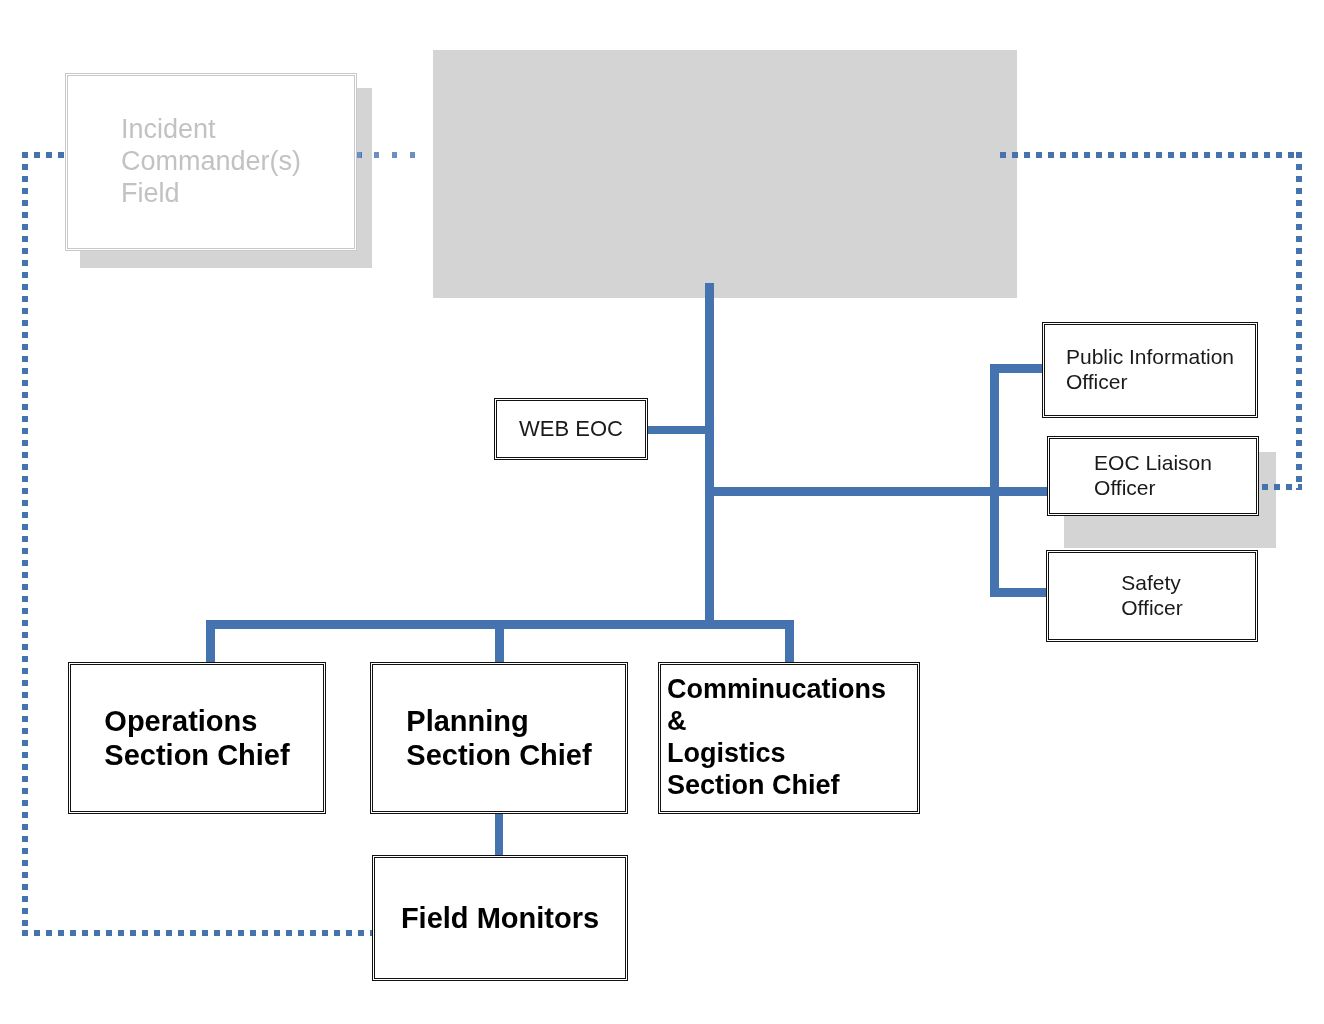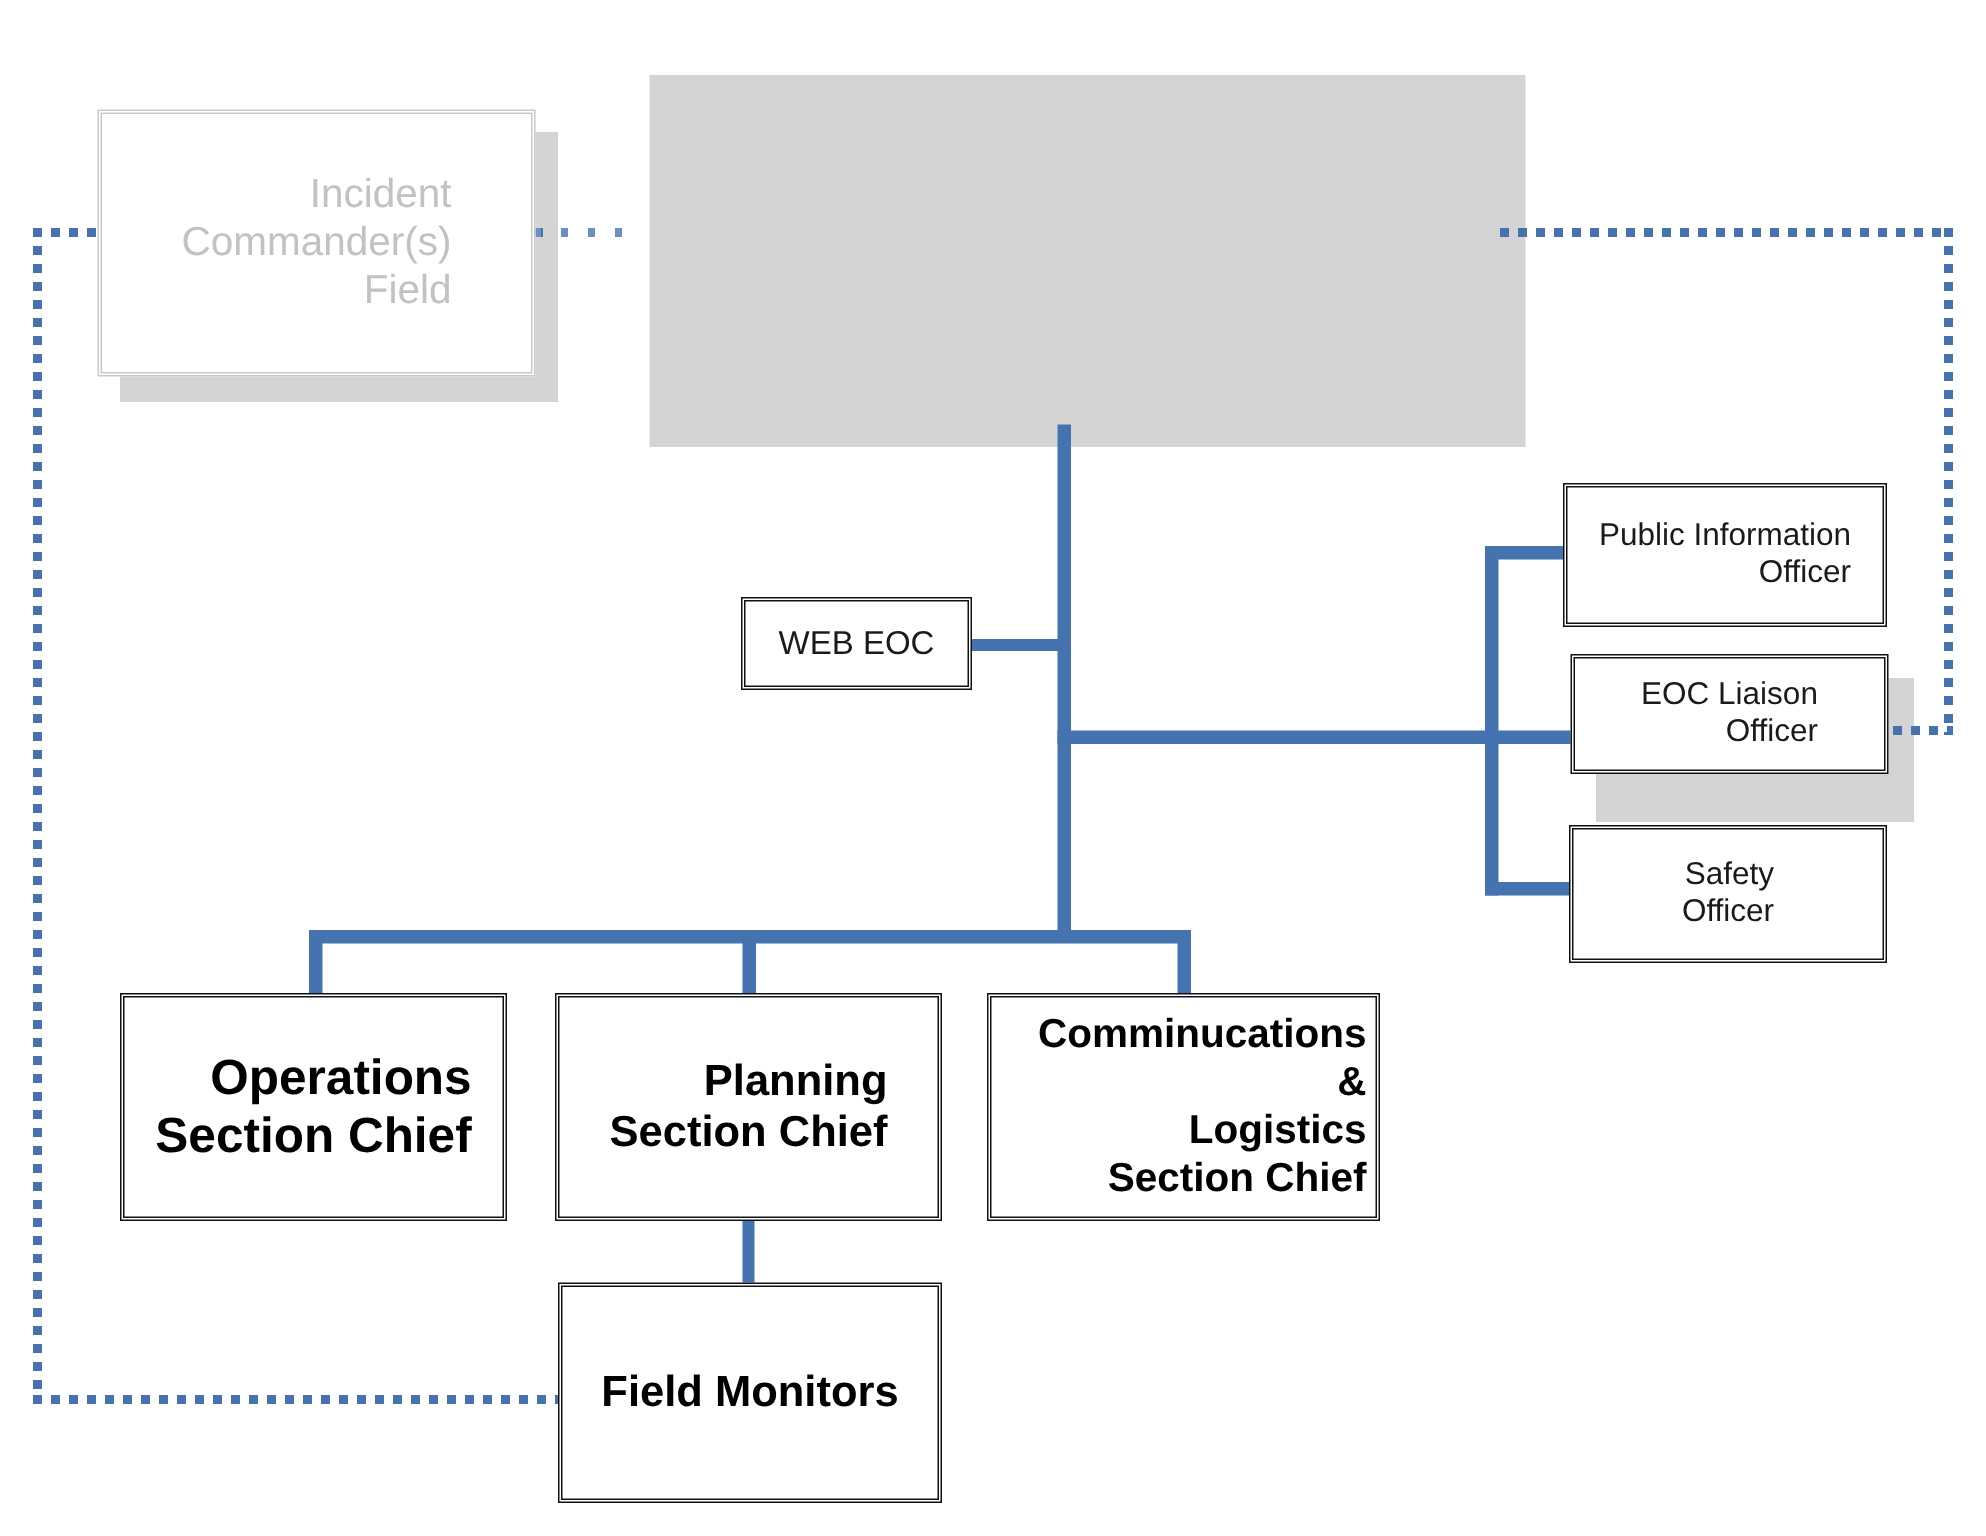--- a/index.html
+++ b/index.html
@@ -20,21 +20,21 @@
   }
 
   
   .node {
     position: absolute;
     box-sizing: border-box;
     background: #ffffff;
     display: flex;
     align-items: center;
     justify-content: center;
-    text-align: right;
+    text-align: left;
     z-index: 5;
   }
   .node .label {
     display: block;
     line-height: 1.18;
     white-space: pre-line;
     padding: 0 6px;
   }
 
   
@@ -153,33 +153,33 @@
   <div class="node brd-thin" style="left:1047px; top:436px; width:212px; height:80px; font-size:21px;">
     <span class="label t-plain">EOC Liaison
 Officer</span>
   </div>
 
   <div class="node brd-thin" style="left:1046px; top:550px; width:212px; height:92px; font-size:21px;">
     <span class="label t-plain">Safety
 Officer</span>
   </div>
 
-  <div class="node brd-thin" style="left:80px; top:662px; width:258px; height:152px; font-size:33px;">
+  <div class="node brd-thin" style="left:68px; top:662px; width:258px; height:152px; font-size:29px;">
     <span class="label t-bold">Operations
 Section Chief</span>
   </div>
 
   <div class="node brd-thin" style="left:370px; top:662px; width:258px; height:152px; font-size:29px;">
     <span class="label t-bold">Planning
 Section Chief</span>
   </div>
 
   <div class="node brd-thin" style="left:658px; top:662px; width:262px; height:152px; font-size:27px;">
     <span class="label t-bold">Comminucations &amp;
 Logistics
 Section Chief</span>
   </div>
 
-  <div class="node brd-thin" style="left:372px; top:855px; width:256px; height:147px; font-size:29px;">
+  <div class="node brd-thin" style="left:372px; top:855px; width:256px; height:126px; font-size:29px;">
     <span class="label t-bold">Field Monitors</span>
   </div>
 
 </div>
 
 </body></html>

